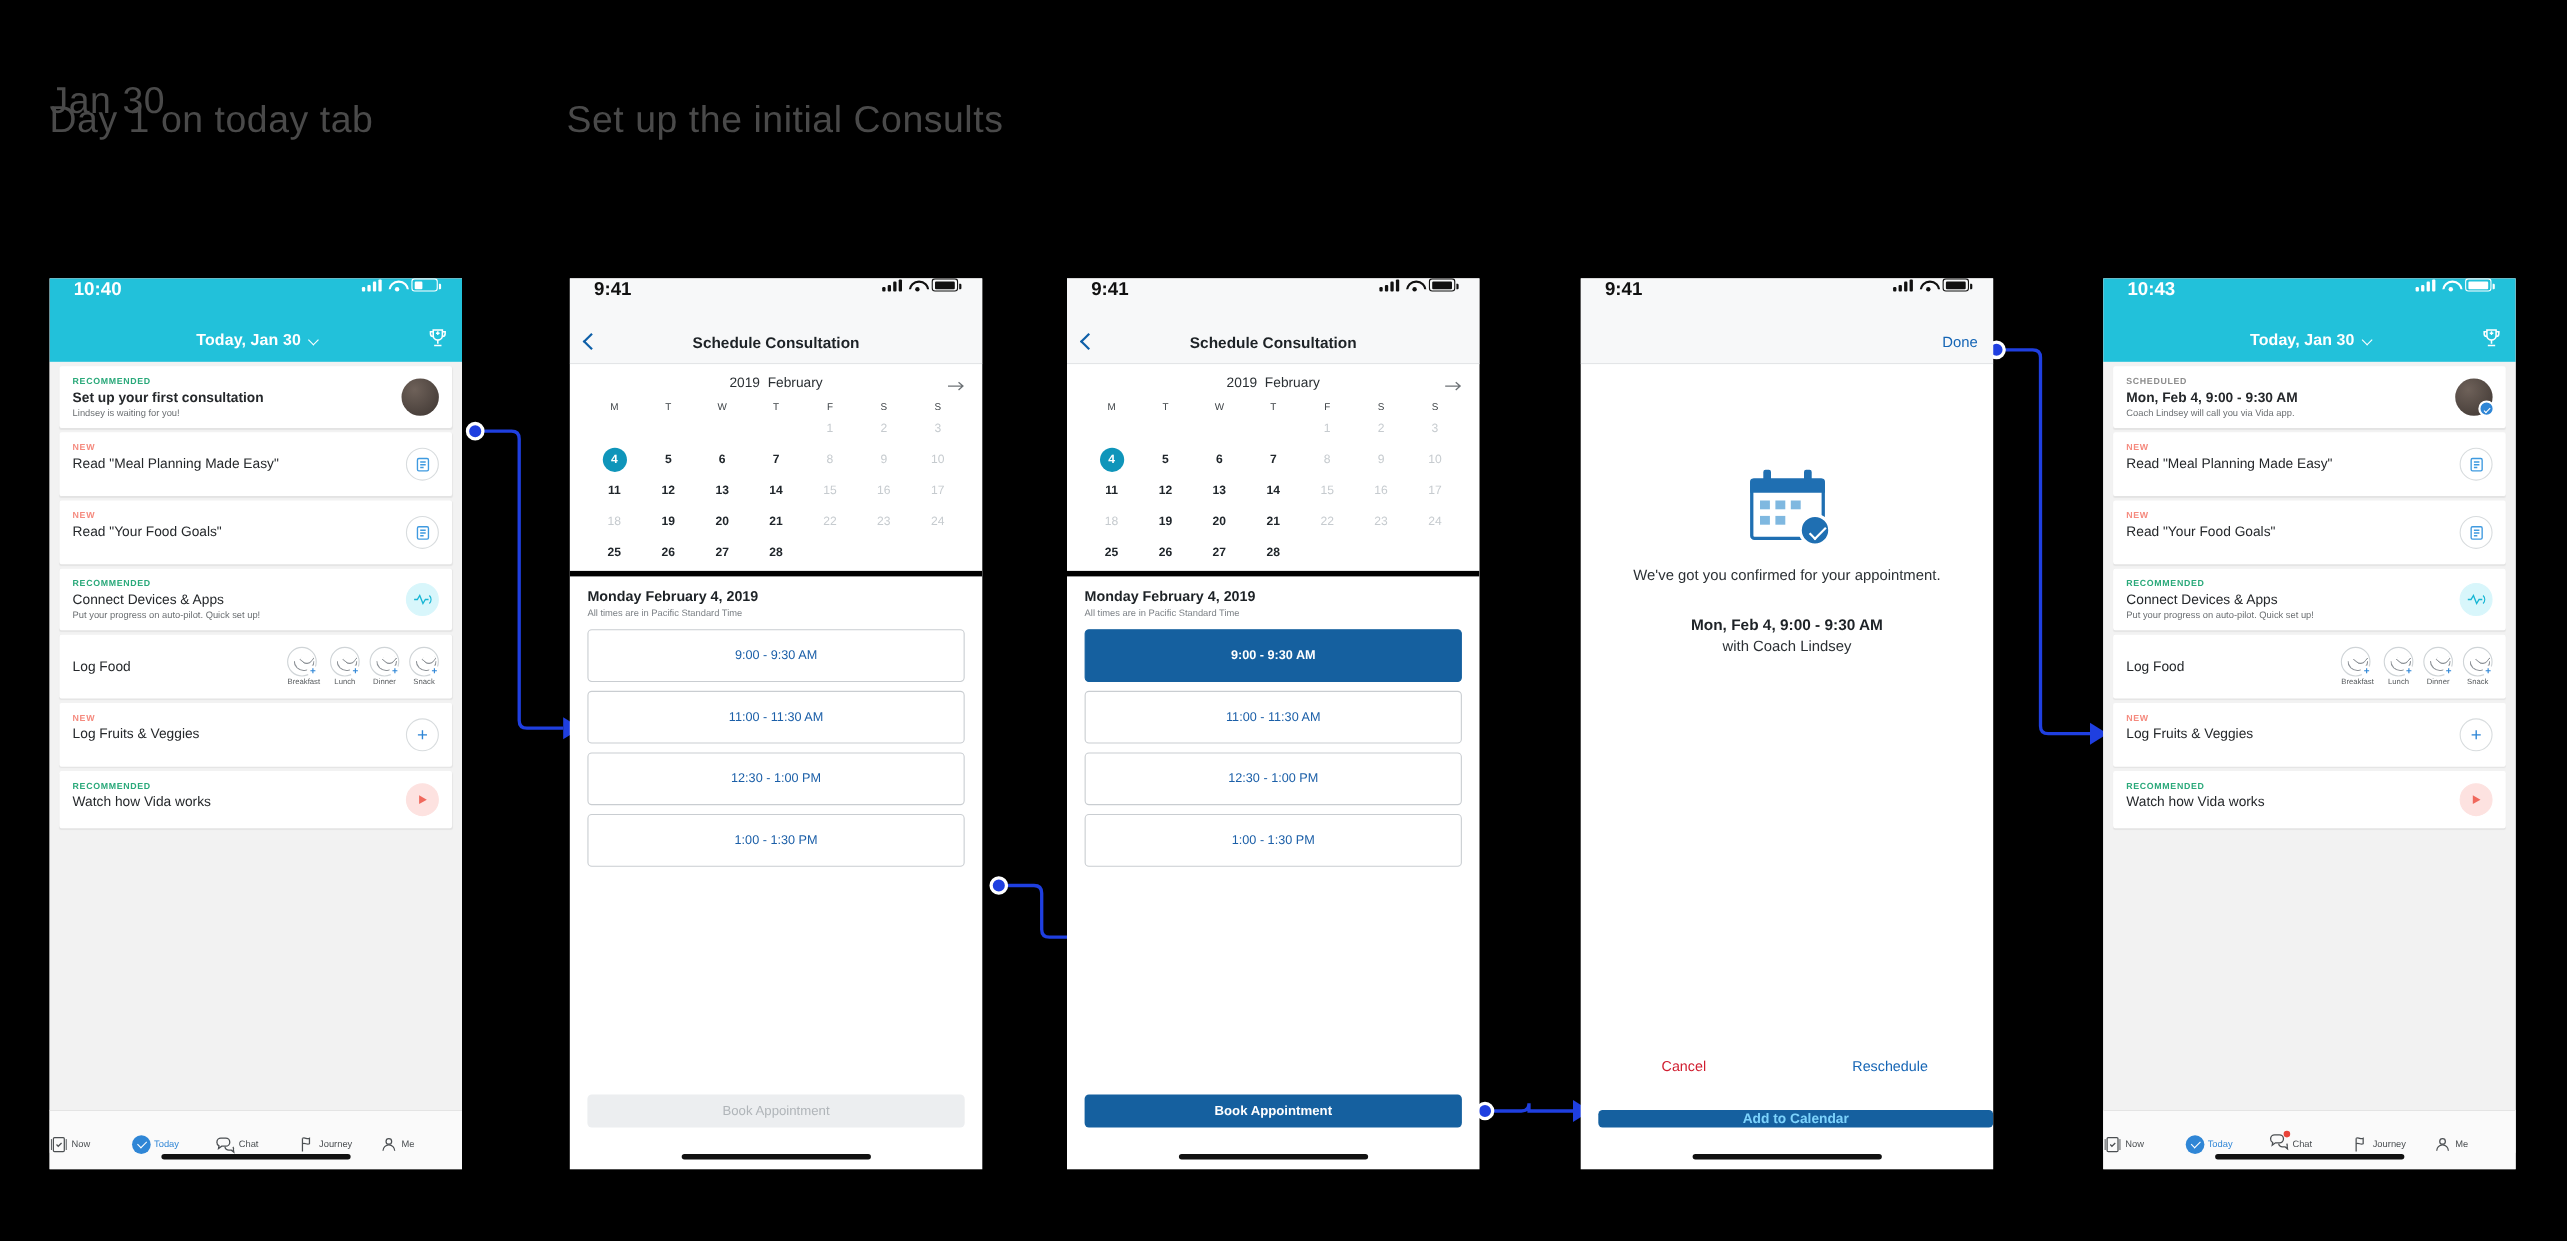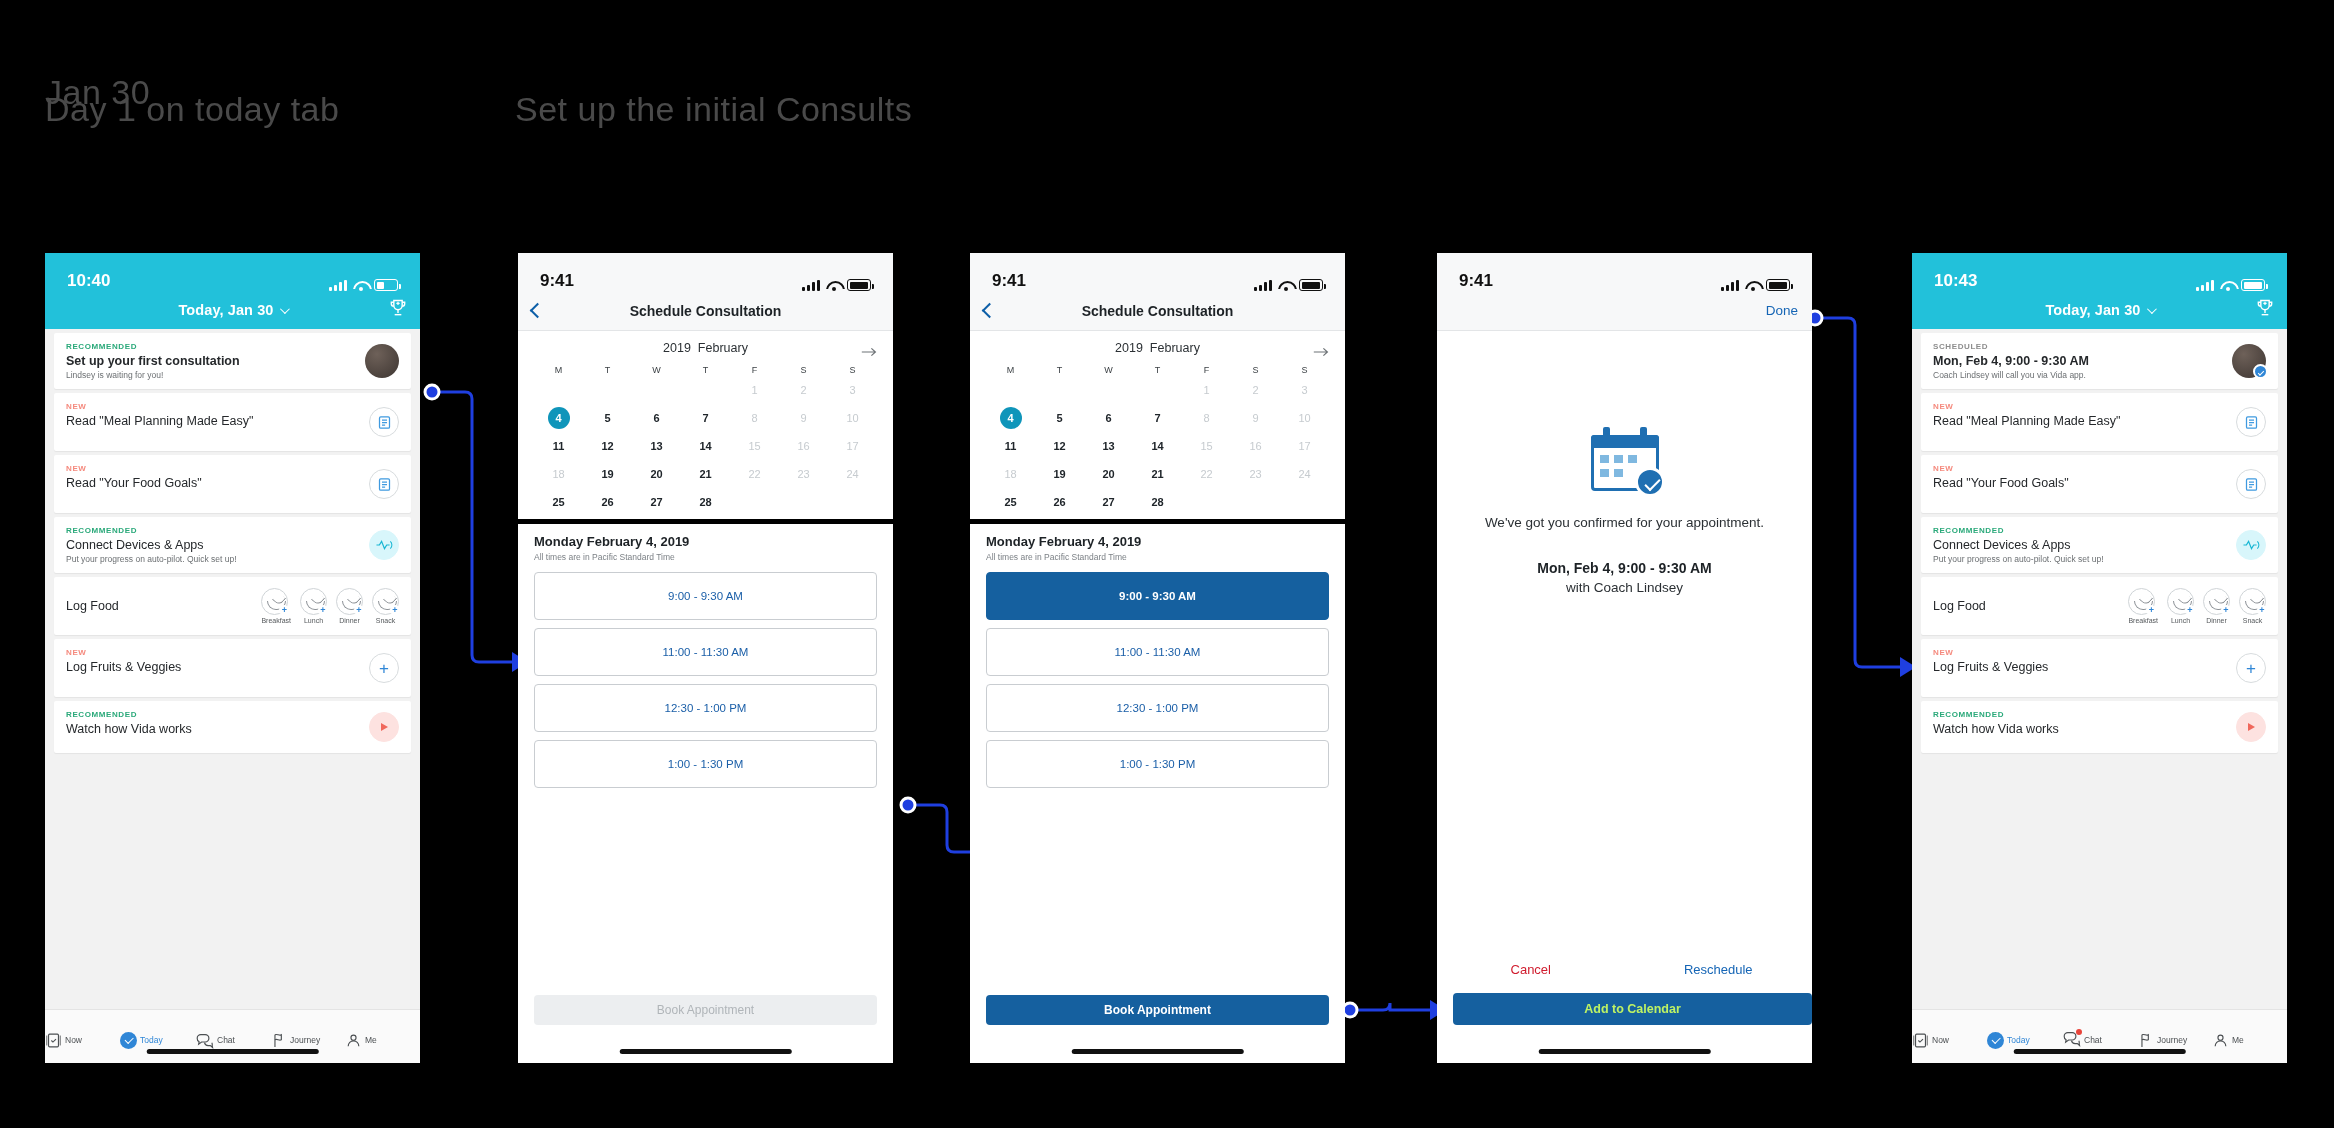--- a/index.html
+++ b/index.html
@@ -7,21 +7,21 @@
   body {
     width:2334px; height:1128px; position:relative; overflow:hidden;
     font-family:"Liberation Sans", sans-serif;
   }
   .annot { position:absolute; color:#4a4a4a; font-weight:400; letter-spacing:.5px; }
   #annot-date   { left:45px; top:38px;  font-size:34px;margin-top:35px; }
   #annot-sub    { left:45px; top:90px;  font-size:34px; }
   #annot-flow   { left:515px; top:90px; font-size:34px; }
 
   .phone { position:absolute; background:#fff; overflow:hidden; }
-  .statusbar { height:38px; display:flex; align-items:flex-end; justify-content:space-between; padding:0 22px; font-size:17px; font-weight:700; }
+  .statusbar { height:38px; display:flex; align-items:flex-start; justify-content:space-between; padding:0 22px; font-size:17px; font-weight:700; }
   .sb-right { display:flex; align-items:center; gap:6px; }
   .sig { display:flex; align-items:flex-end; gap:2px; height:11px;}
   .sig i { width:3px; background:currentColor; border-radius:1px; display:block;}
   .sig i:nth-child(1){height:4px} .sig i:nth-child(2){height:6px}
   .sig i:nth-child(3){height:9px} .sig i:nth-child(4){height:11px}
   .wifi { width:15px; height:11px; position:relative; }
   .wifi::before{content:"";position:absolute;left:0;top:1px;width:15px;height:15px;border:2.5px solid currentColor;border-radius:50%;clip-path:polygon(0 0,100% 0,100% 45%,0 45%);}
   .wifi::after{content:"";position:absolute;left:5.5px;top:7px;width:4px;height:4px;background:currentColor;border-radius:50%;}
   .batt { width:24px;height:12px;border:1.5px solid currentColor;border-radius:3px;position:relative;padding:1.5px;}
   .batt span{display:block;height:100%;background:currentColor;border-radius:1px;}
@@ -97,21 +97,21 @@
   .calicon .cell{position:absolute;width:9px;height:8px;background:#7fb8e0;}
   .calicon .check{position:absolute;right:-6px;bottom:-6px;width:30px;height:30px;border-radius:50%;background:#1f6fb2;border:3px solid #fff;}
   .calicon .check::after{content:"";position:absolute;left:7px;top:9px;width:13px;height:6px;border-left:2.6px solid #fff;border-bottom:2.6px solid #fff;transform:rotate(-45deg);}
   .conf-l1 { font-size:13.5px; color:#2b3034; line-height:1.55; }
   .conf-l2 { font-size:14px; font-weight:700; color:#1d2226; margin-top:26px; }
   .conf-l3 { font-size:13.5px; color:#2b3034; margin-top:4px; }
   .conf-note { font-size:11px; color:#a2a7ab; line-height:1.6; margin-top:36px; }
   .conf-actions { position:absolute; left:0; right:0; bottom:86px; display:flex; }
   .conf-actions > div { flex:1; text-align:center; font-size:13px; }
   .cancel { color:#d01c2e; } .resched { color:#1565b5; }
-  .addcal { position:absolute; left:16px; right:0; bottom:38px; height:32px; border-radius:4px; background:#15609f; color:#bef264; font-weight:700; font-size:12.5px; display:flex;align-items:center;justify-content:center;}
+  .addcal { position:absolute; left:16px; right:0; bottom:38px; height:16px; border-radius:4px; background:#15609f; color:#7dd3fc; font-weight:700; font-size:12.5px; display:flex;align-items:center;justify-content:center;}
 
   
   svg.conn { position:absolute; left:0; top:0; width:2334px; height:1128px; pointer-events:none; }
 </style>
 </head>
 <body>
 
 <div class="annot" id="annot-date">Jan 30</div>
 <div class="annot" id="annot-sub">Day 1 on today tab</div>
 <div class="annot" id="annot-flow">Set up the initial Consults</div>

